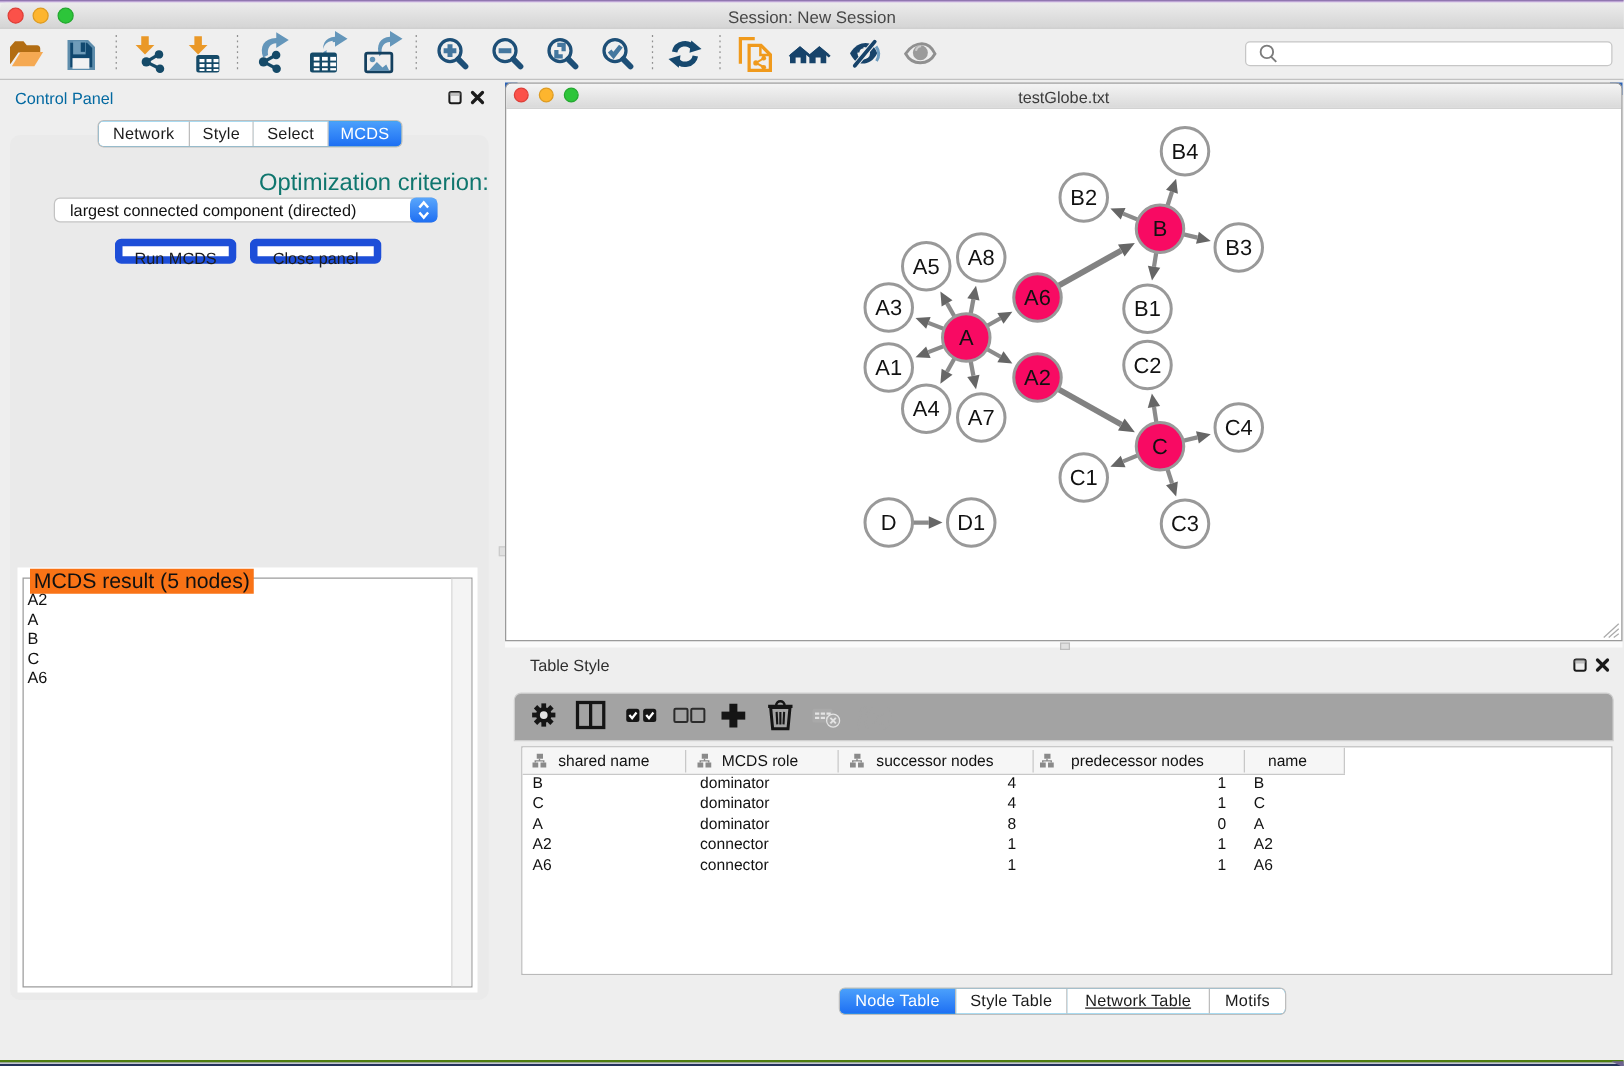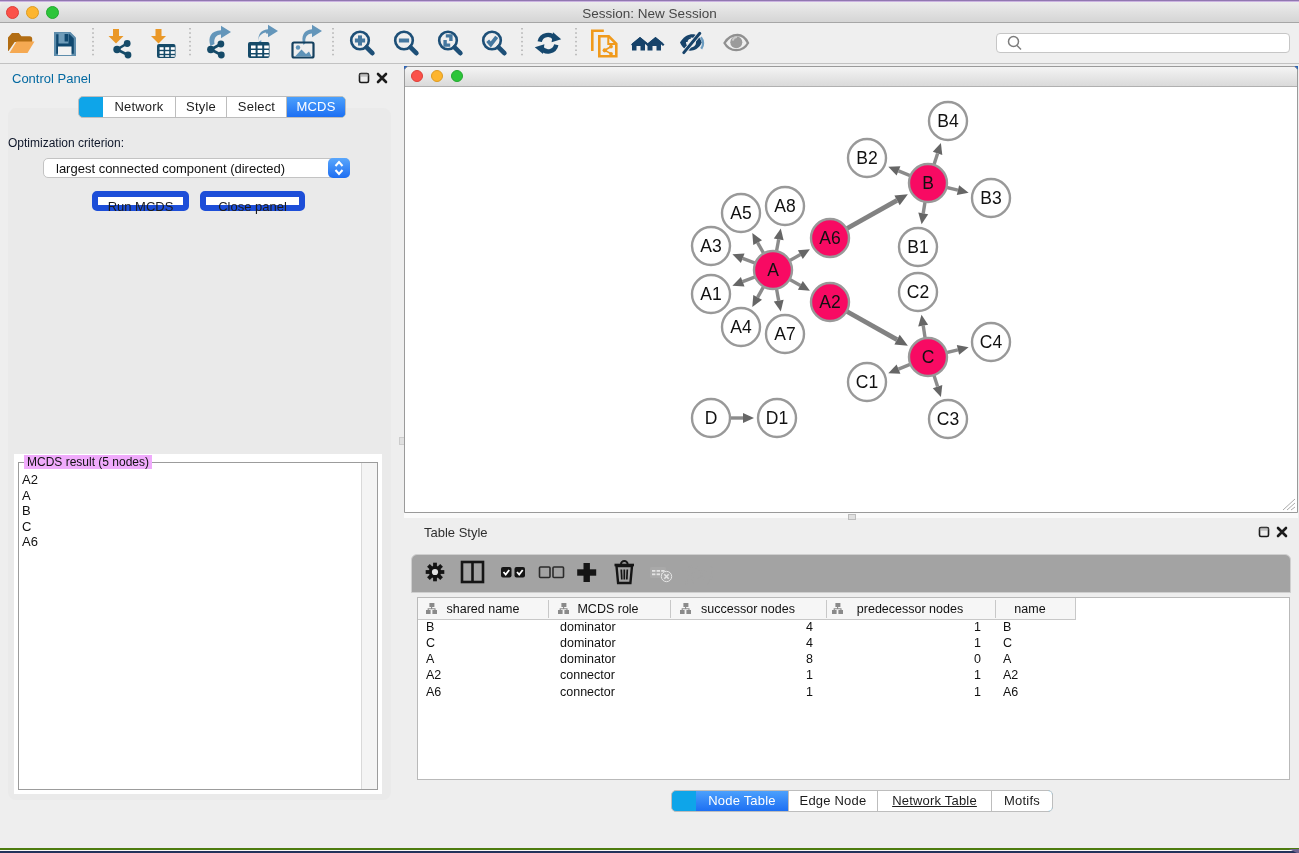--- a/index.html
+++ b/index.html
@@ -19,54 +19,54 @@
   #tly{left:26px;background:#fdb52e;border:1px solid #dd9b22;}
   #tlg{left:46px;background:#2dc53a;border:1px solid #24a830;}
   #winTitle{left:0;top:4px;width:1299px;text-align:center;font-size:13.5px;color:#474747;}
   #toolbar{left:0;top:23px;width:1299px;height:40px;background:#efefef;border-bottom:1px solid #c2c2c2;}
   #toolbar svg{position:relative;z-index:2;}
   #searchbox{position:absolute;left:996px;top:10px;width:292px;height:18px;background:#ffffff;
     border:1px solid #c6c6c6;border-radius:4px;}
   
   #cpTitle{left:12px;top:71px;font-size:13px;color:#0369a1;}
   #cpPanel{left:8px;top:108px;width:383px;height:692px;background:#eaeaea;border-radius:8px;}
-  #optLabel{left:8px;top:136px;width:383px;text-align:left;font-size:12px;color:#0f172a;}
+  #optLabel{left:8px;top:136px;width:383px;text-align:right;font-size:19px;color:#0f766e;}
   #dropdown{left:43px;top:158px;width:307px;height:20px;background:#ffffff;border:1px solid #c3c3c3;
     border-radius:5px;box-sizing:border-box;}
   #ddText{position:absolute;left:12px;top:2px;font-size:13px;color:#111;}
   #ddStep{position:absolute;right:-1px;top:-1px;width:22px;height:20px;border-radius:5px;
     background:linear-gradient(#5aa7fc,#1e6ef2);}
   .btn{position:absolute;height:20px;background:#ffffff;border:6px solid #1d4ed8;border-radius:5px;
     font-size:13px;color:#1c1c1c;text-align:center;line-height:19px;box-sizing:border-box;}
   #btnRun{left:92px;top:191px;width:97px;}
   #btnClose{left:200px;top:191px;width:105px;}
   
   #listOuter{left:14px;top:454px;width:368px;height:340px;background:#ffffff;}
   #groupBorder{position:absolute;left:4px;top:8px;right:4px;bottom:4px;border:1px solid #9c9c9c;}
-  #groupTitle{position:absolute;left:10px;top:1px;background:#f0abfc;padding:0 3px;font-size:12px;color:#111;}
+  #groupTitle{position:absolute;left:10px;top:1px;background:#f97316;padding:0 3px;font-size:17px;color:#111;}
   #listItems{position:absolute;left:8px;top:18px;font-size:13px;color:#111;line-height:15.6px;}
   #scrollTrack{position:absolute;right:5px;top:9px;bottom:5px;width:15px;
      background:#f4f4f4;border-left:1px solid #d9d9d9;}
   
   #gwin{left:404px;top:66px;width:894px;height:447px;background:#ffffff;
     border:1px solid #9a9a9a;border-radius:5px 5px 0 0;box-sizing:border-box;}
   #gtitle{position:absolute;left:0;top:0;width:100%;height:19px;
     background:linear-gradient(#f4f4f4,#dadada);border-bottom:1px solid #b0b0b0;border-radius:5px 5px 0 0;}
   .gtl{position:absolute;width:10px;height:10px;border-radius:50%;top:2.5px;}
   #gtitleText{position:absolute;width:100%;top:3px;text-align:center;font-size:13px;color:#3c3c3c;}
   #graphSvg{position:absolute;left:1px;top:18.5px;}
   
   #tpTitle{left:424px;top:525px;font-size:13px;color:#2f2f2f;}
   #tpToolbox{left:411px;top:554px;width:880px;height:39px;background:#a3a3a3;
     border:1px solid #cfcfcf;border-radius:6px 6px 0 0;box-sizing:border-box;}
   #tpTable{left:417px;top:597px;width:873px;height:183px;background:#ffffff;border:1px solid #b9b9b9;
     box-sizing:border-box;font-size:12px;color:#111;}
   
   .seg{position:absolute;display:flex;border:1px solid #bdbdbd;border-radius:5px;overflow:hidden;
-     background:#0ea5e9;padding-left:24px;}
+     background:#0ea5e9;}
   .seg div{border-right:1px solid #bdbdbd;font-size:13px;color:#1c1c1c;text-align:center;
      line-height:19px;height:20px;background:#fff;letter-spacing:0.2px;}
   .seg div:last-child{border-right:none;}
   .seg .sel{background:linear-gradient(#4ba0fc,#1d6ff3);color:#fff;}
   
   #statusbar{left:0;top:848px;width:1299px;height:38px;background:#efefef;border-top:3px solid #4d7c0f;}
   #listBtn{position:absolute;left:10px;top:12px;width:27px;height:19px;background:#fdfdfd;
      border:1px solid #ababab;}
   #memBtn{position:absolute;left:1214px;top:10px;width:74px;height:23px;background:#f6f6f6;
      border:1px solid #b9b9b9;font-size:12px;color:#111;}
@@ -274,20 +274,21 @@
 <div class="abs" style="left:404px;top:513px;width:894px;height:5px;background:#fafafa;"></div>
 <div class="abs" style="left:848px;top:514px;width:6px;height:4px;background:#e0e0e0;border:1px solid #bdbdbd;"></div>
 <div class="abs" style="left:399px;top:437px;width:4px;height:6px;background:#e0e0e0;border:1px solid #cccccc;"></div>
 <div class="abs" style="left:404px;top:66px;width:10px;height:10px;background:#2b62b5;"></div>
 <div class="abs" style="left:1288px;top:66px;width:10px;height:10px;background:#2b62b5;"></div>
 <div class="abs" id="gwin">
   <div id="gtitle">
     <div class="gtl" style="left:6px;background:#fb5149;border:1px solid #dd3f38;"></div>
     <div class="gtl" style="left:26px;background:#fdb52e;border:1px solid #dd9b22;"></div>
     <div class="gtl" style="left:46px;background:#2dc53a;border:1px solid #24a830;"></div>
+    <div id="gtitleText">testGlobe.txt</div>
   </div>
   <svg style="position:absolute;right:1px;bottom:1px" width="14" height="13" viewBox="0 0 14 13">
     <g stroke="#aaaaaa" stroke-width="1">
       <line x1="13" y1="1" x2="1" y2="12"></line>
       <line x1="13" y1="5" x2="5" y2="12"></line>
       <line x1="13" y1="9" x2="9" y2="12"></line>
     </g>
   </svg>
   <svg id="graphSvg" width="891" height="426">
   <line x1="367" y1="184" x2="351.6" y2="156.6" stroke="#8b8b8b" stroke-width="3.4"></line>
@@ -482,21 +483,21 @@
           <text x="560" y="695.7">connector</text>
           <text x="813" y="695.7" text-anchor="end">1</text>
           <text x="981" y="695.7" text-anchor="end">1</text>
           <text x="1003" y="695.7">A6</text>
     </g>
   </g>
 </svg>
 </div>
 <div class="seg" id="bottomTabs" style="left:671px;top:790px;">
   <div class="sel" style="width:92px;">Node Table</div>
-  <div style="width:88px;">Edge Node</div>
+  <div style="width:88px;">Style Table</div>
   <div style="width:113px;text-decoration:underline;">Network Table</div>
   <div style="width:60px;">Motifs</div>
 </div>
 <div class="abs" id="statusbar">
   <div id="listBtn">
     <svg width="27" height="19" viewBox="0 0 27 19">
       <g fill="#111111">
         <rect x="7" y="4" width="14" height="2.4"></rect>
         <rect x="7" y="8.3" width="14" height="2.4"></rect>
         <rect x="7" y="12.6" width="14" height="2.4"></rect>

